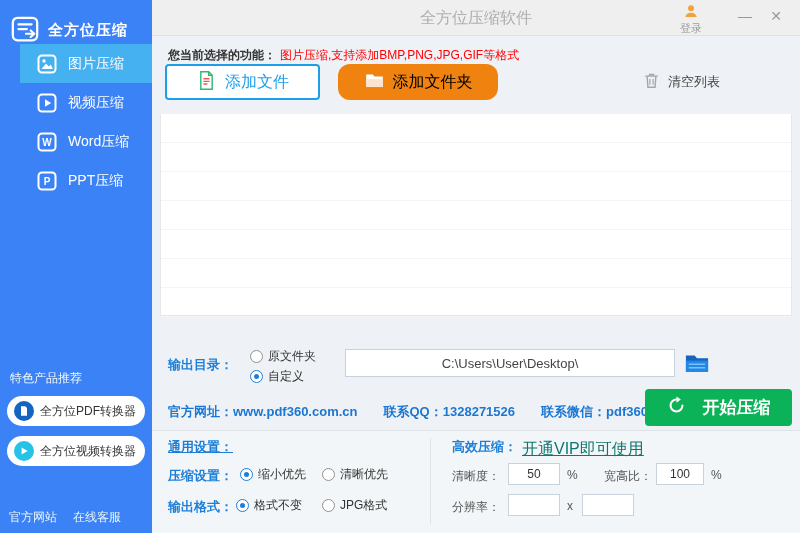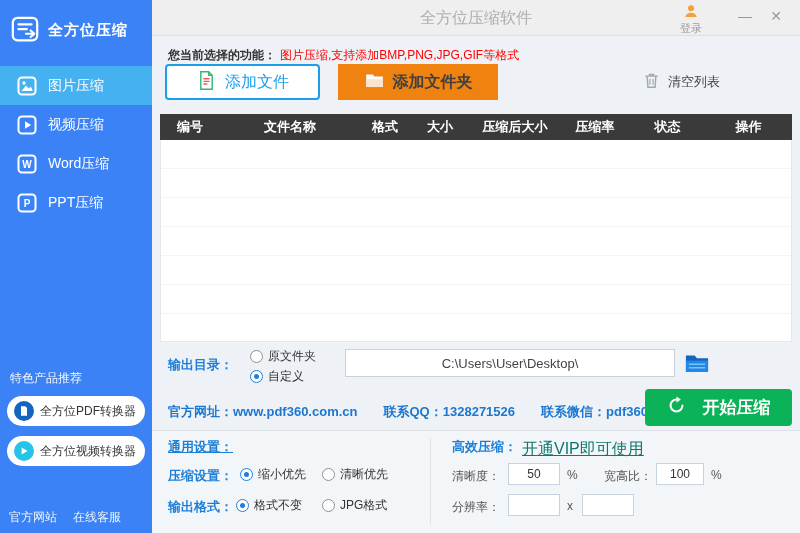--- a/index.html
+++ b/index.html
@@ -3,21 +3,21 @@
 <meta charset="utf-8">
 <style>
   * { margin:0; padding:0; box-sizing:border-box; }
   html,body { width:800px; height:533px; font-family:"Liberation Sans",sans-serif; }
   .window { position:relative; width:800px; height:533px; background:#eef2f6; overflow:hidden; }
 
   
   .sidebar { position:absolute; left:0; top:0; width:152px; height:533px; background:#3b82f6; color:#fff; }
   .logo { display:flex; align-items:center; gap:8px; padding:9px 0 0 10px; height:52px; }
   .logo-title { font-size:15px; font-weight:bold; letter-spacing:1px; }
-  .nav { position:absolute; top:66px; left:0; width:100%; }
+  .nav { position:absolute; top:44px; left:0; width:100%;padding-left:20px; }
   .nav-item { display:flex; align-items:center; gap:11px; height:39px; padding-left:17px; font-size:14px; cursor:pointer; }
   .nav-item.active { background:#45b1f0; }
   .nicon { width:20px; height:20px; flex:0 0 20px; }
   .promo-title { position:absolute; top:370px; left:10px; font-size:12px; color:#f2faff; }
   .product { position:absolute; left:7px; width:138px; height:30px; background:#fff; border-radius:15px;
              display:flex; align-items:center; gap:6px; padding:0 7px; font-size:12px; color:#333; cursor:pointer; }
   .product.p1 { top:396px; } .product.p2 { top:436px; }
   .picon { width:20px; height:20px; border-radius:50%; display:flex; align-items:center; justify-content:center; flex:0 0 20px; }
   .picon.pdf { background:#1565c0; } .picon.vid { background:#25c3e8; }
   .side-footer { position:absolute; bottom:7px; left:9px; display:flex; gap:16px; font-size:12px; color:#eaf6ff; }
@@ -33,22 +33,22 @@
   
   .hint { position:absolute; left:168px; top:47px; font-size:12px; color:#333; }
   .hint b { font-weight:bold; }
   .hint .red { color:#ff0000; font-weight:normal; margin-left:4px;margin-top:12px; }
 
   
   .btn-addfile { position:absolute; left:165px; top:64px; width:155px; height:36px; background:#fff;
                  border:2px solid #1d9ee9; border-radius:4px; color:#1d9ee9; font-size:16px;
                  display:flex; align-items:center; justify-content:center; gap:8px; cursor:pointer; }
   .btn-addfolder { position:absolute; left:338px; top:64px; width:160px; height:36px; background:#f0830f;
-                   border:none; border-radius:0; color:#404040; font-size:16px;
-                   display:flex; align-items:center; justify-content:center; gap:8px; cursor:pointer;font-weight:bold; }
+                   border:none; border-radius:12px; color:#000000; font-size:16px;
+                   display:flex; align-items:center; justify-content:center; gap:8px; cursor:pointer; }
   .clear-list { position:absolute; left:642px; top:71px; display:flex; align-items:center; gap:7px;
                 font-size:13px; color:#454545; cursor:pointer; }
 
   
   .table { position:absolute; left:160px; top:114px; width:632px; }
   .thead { display:flex; height:26px; background:#3a3a3a; color:#fff; font-size:13px; font-weight:bold; }
   .th { display:flex; align-items:center; justify-content:center; }
   .c0{width:60px} .c1{width:140px} .c2{width:50px} .c3{width:60px} .c4{width:90px} .c5{width:70px} .c6{width:75px} .c7{width:87px}
   .tbody { background:#fff; height:202px; border:1px solid #e7e7e7; border-top:none; }
   .trow { height:29px; border-bottom:1px solid #f4f4f4; }
@@ -226,30 +226,20 @@
       <svg viewBox="0 0 24 24" width="19" height="19">
           <path d="M4 6.5 h16 M9.5 6.5 V4.5 h5 v2" fill="none" stroke="#a2a7ad" stroke-width="1.8"></path>
           <path d="M6.5 6.5 l1 14 h9 l1 -14" fill="none" stroke="#a2a7ad" stroke-width="1.8"></path>
           <path d="M10 10 v7.5 M14 10 v7.5" stroke="#a2a7ad" stroke-width="1.5"></path>
         </svg>
     </span>
     <span>清空列表</span>
   </div>
 
   <div class="table">
-    <div class="thead">
-      <div class="th c0">编号</div>
-      <div class="th c1">文件名称</div>
-      <div class="th c2">格式</div>
-      <div class="th c3">大小</div>
-      <div class="th c4">压缩后大小</div>
-      <div class="th c5">压缩率</div>
-      <div class="th c6">状态</div>
-      <div class="th c7">操作</div>
-    </div>
     <div class="tbody">
       <div class="trow"></div>
       <div class="trow"></div>
       <div class="trow"></div>
       <div class="trow"></div>
       <div class="trow"></div>
       <div class="trow"></div>
       <div class="trow"></div>
     </div>
   </div>

